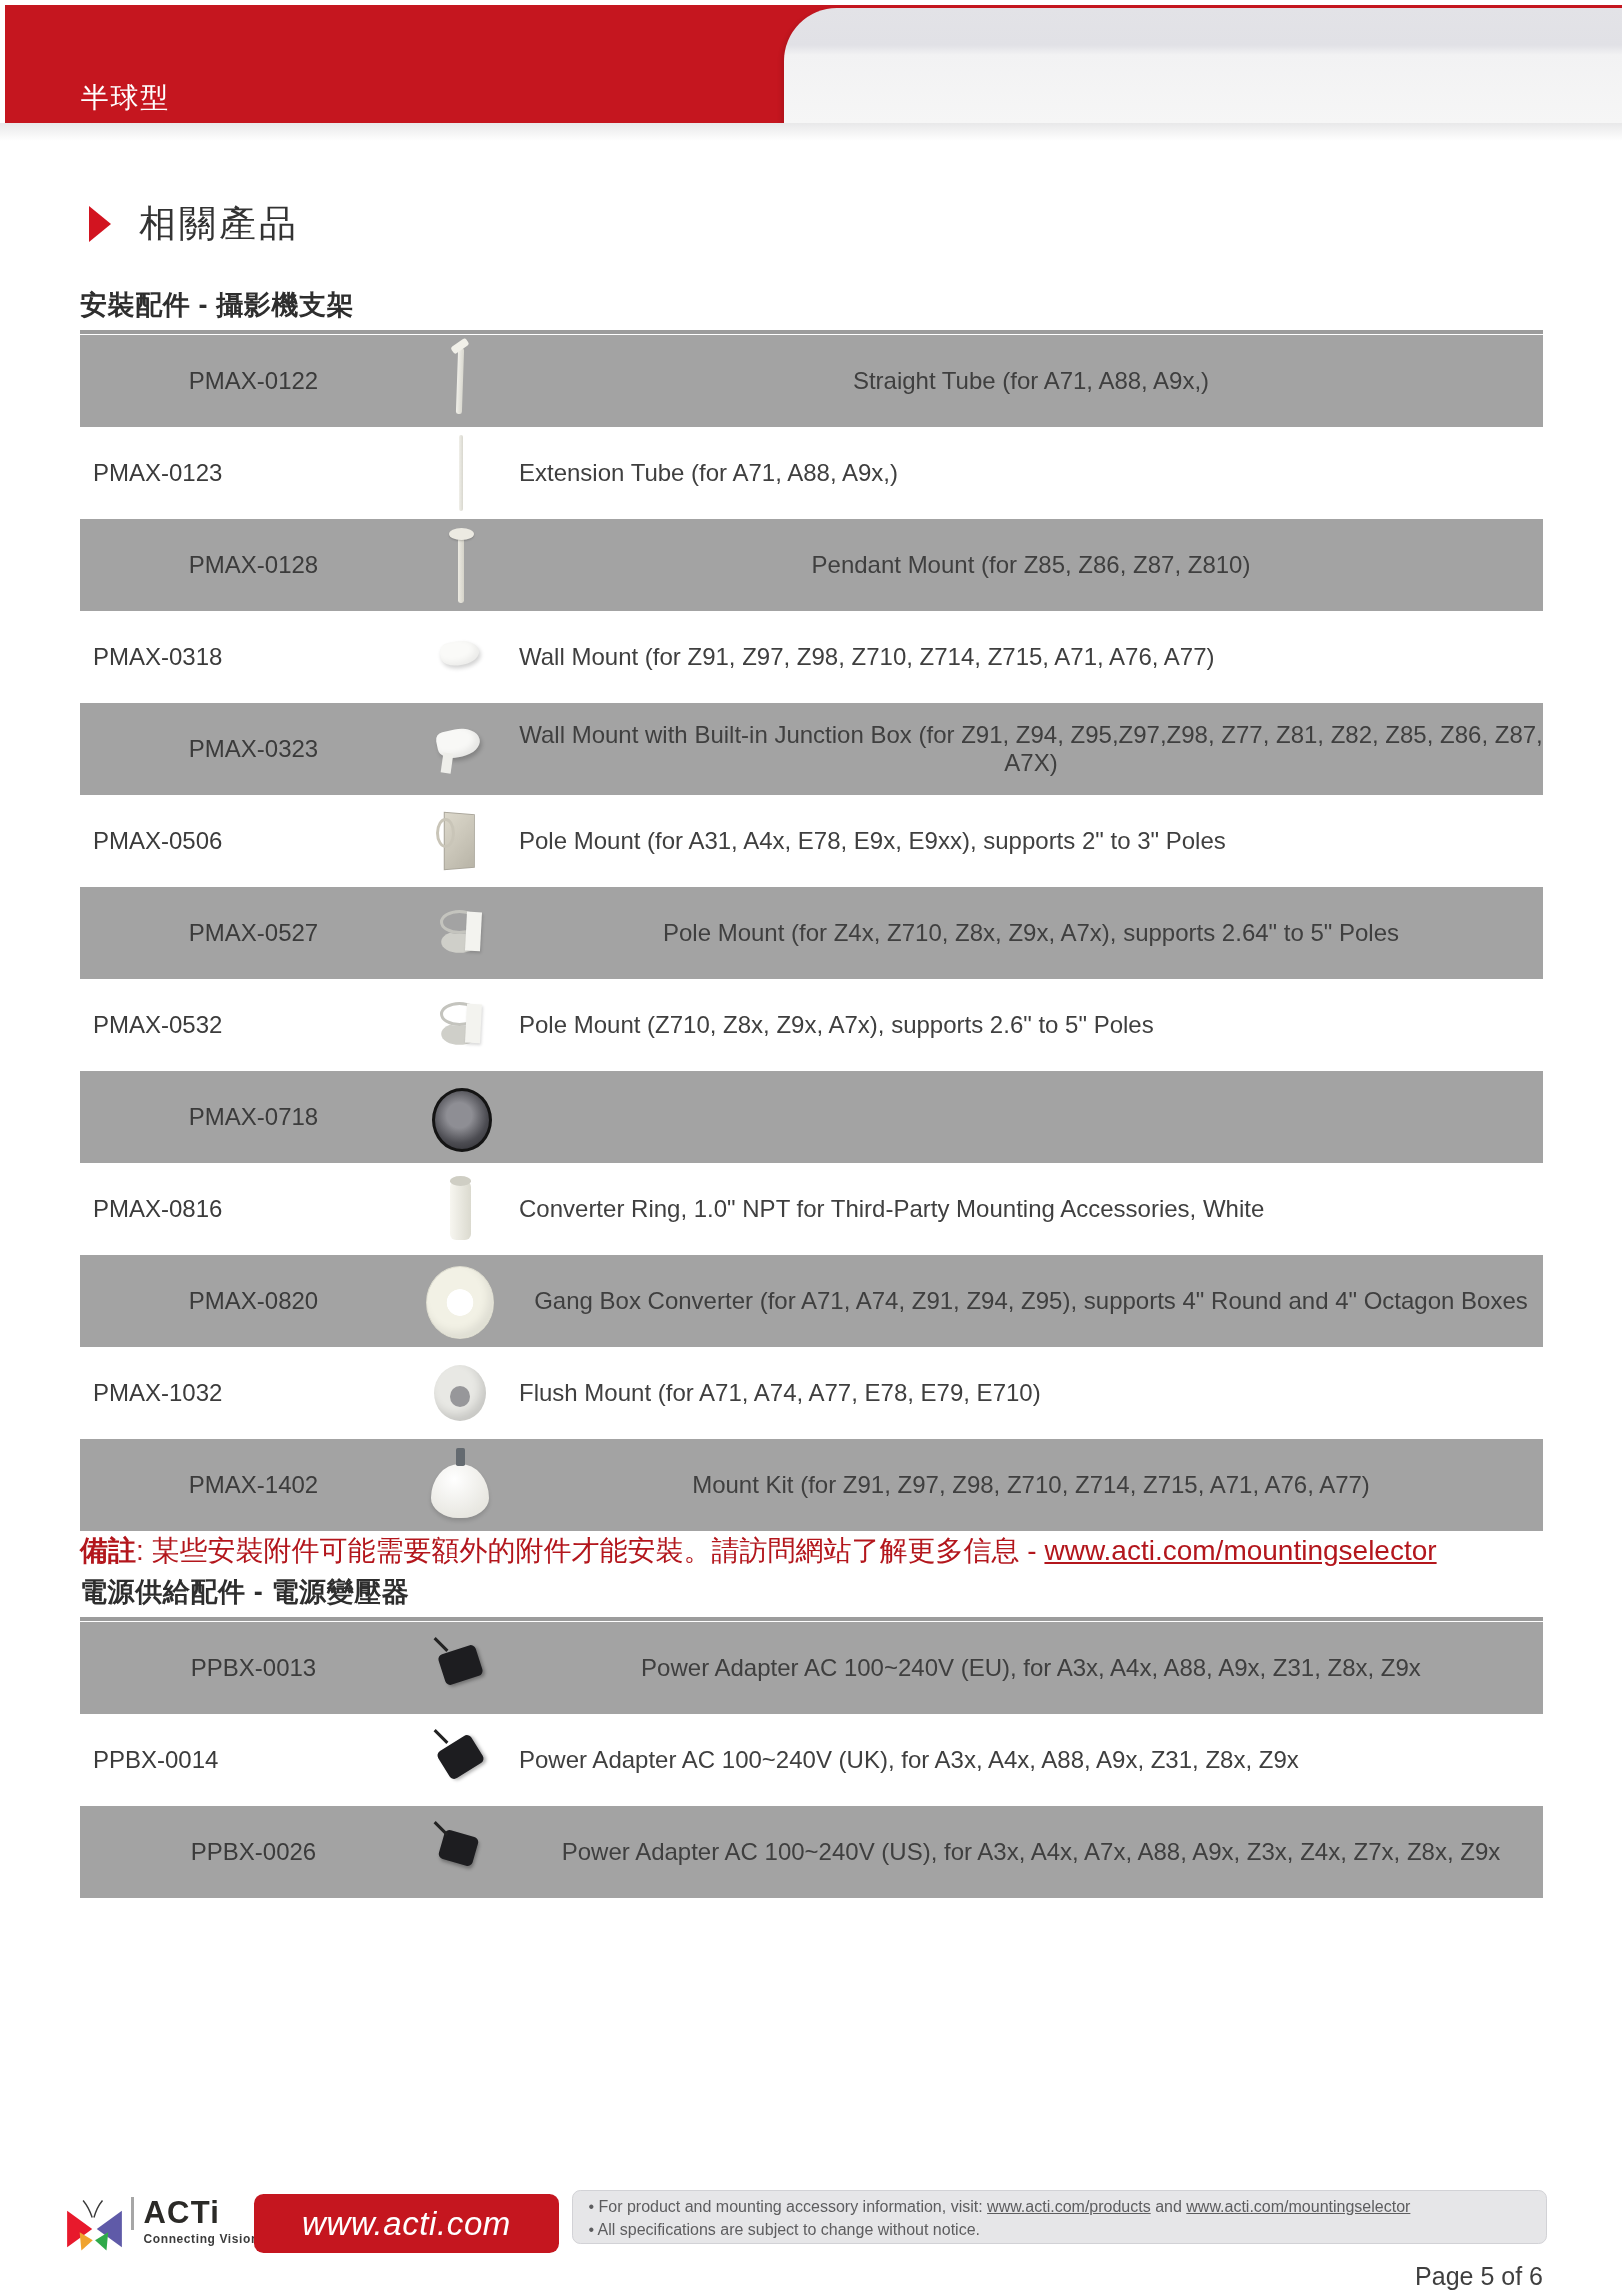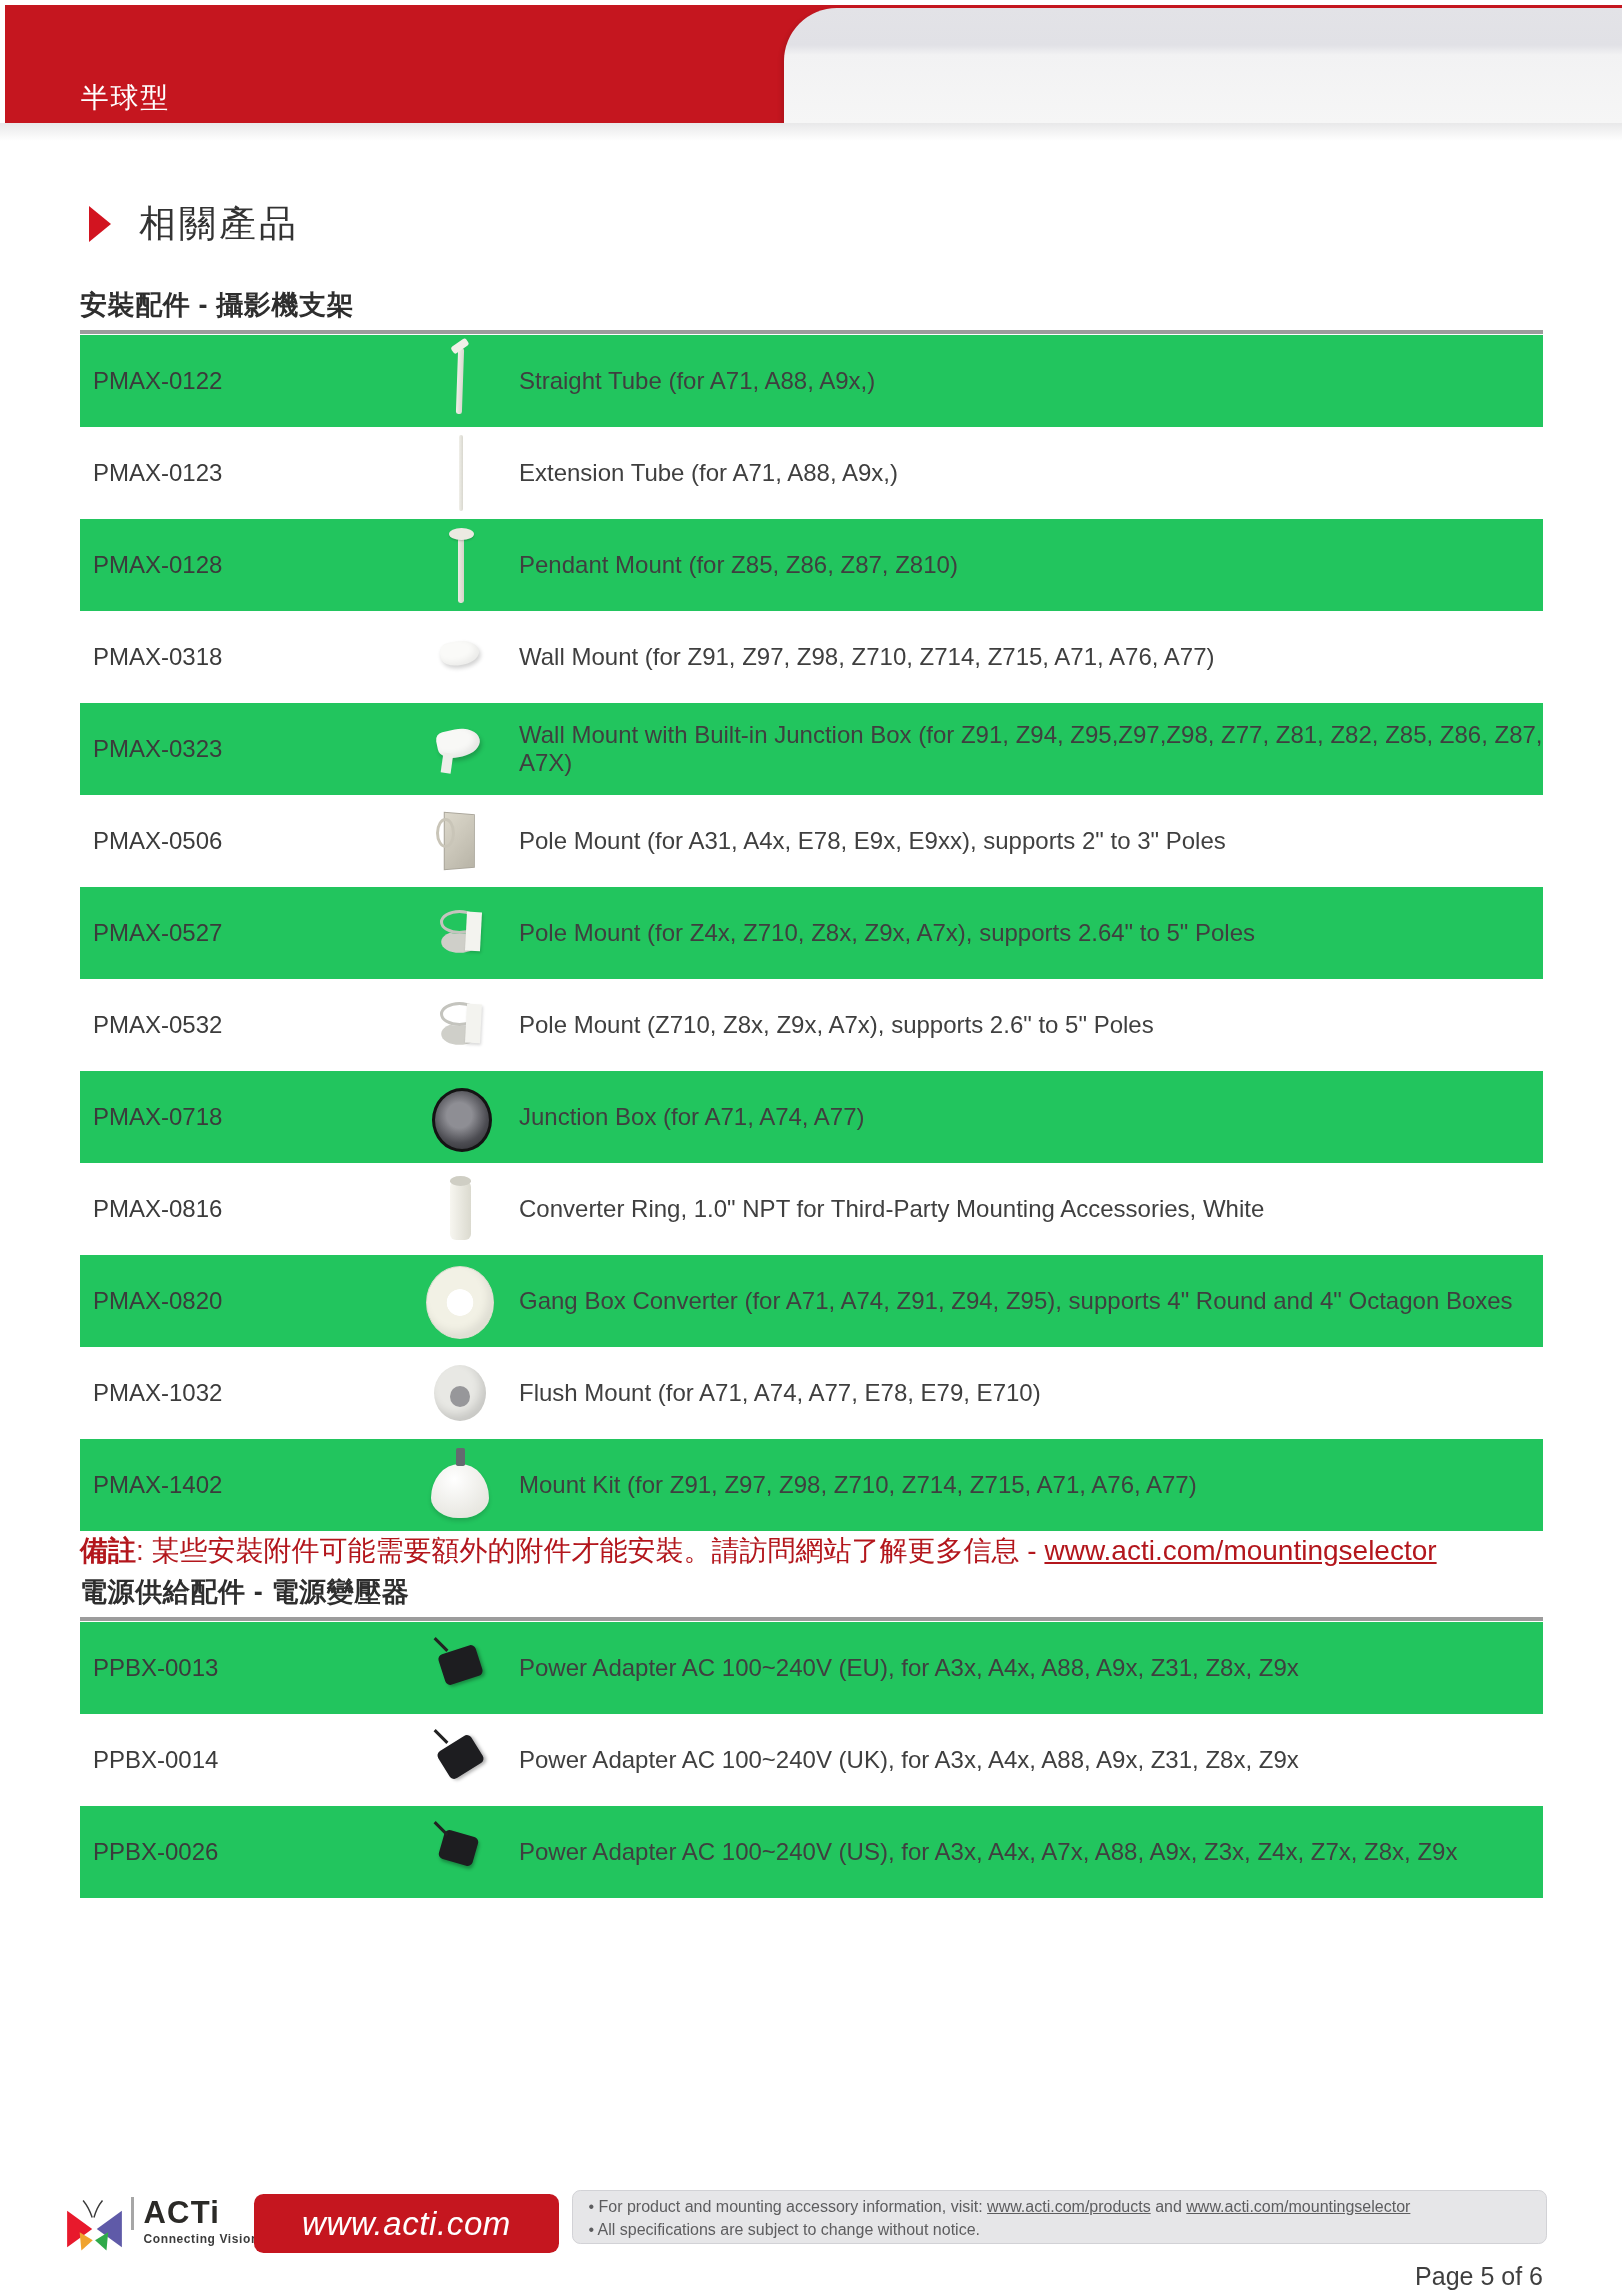--- a/index.html
+++ b/index.html
@@ -22,21 +22,21 @@
        border-bottom:18px solid transparent;}
   .title{margin:0;font-size:37px;font-weight:400;color:#333;letter-spacing:3px;}
 
   
   .sec{position:absolute;left:80px;width:1463px;}
   .sec1{top:287px;}
   .sec2{top:1574px;}
   .sec h2{margin:0 0 7px 0;font-size:27px;font-weight:bold;color:#2e2e2e;letter-spacing:0.6px;}
   .rule{height:4.1px;background:#9c9c9c;margin-bottom:1.2px;}
   .trow{display:grid;grid-template-columns:334px 92px 1fr;height:92px;align-items:center;}
-  .trow.alt{background:#22c55e;}
+  .trow.alt{background:#a3a3a3;text-align:center;}
   .c-model{font-size:24px;padding-left:13px;color:#3b3b3b;}
   .c-icon{display:flex;justify-content:center;align-items:center;height:100%;}
   .c-desc{font-size:24px;padding-left:13px;color:#3f3f3f;}
 
   
   .note{position:absolute;left:80px;top:1532px;font-size:28px;color:#b3161c;}
   .note-label{font-weight:bold;}
   .note-link{color:#b3161c;text-decoration:underline;cursor:pointer;}
 
   
@@ -180,21 +180,20 @@
     <div class="c-icon">
             <div class="picon i-clamp"></div>
           </div>
     <div class="c-desc">Pole Mount (Z710, Z8x, Z9x, A7x), supports 2.6" to 5" Poles</div>
   </div>
         <div class="trow alt">
     <div class="c-model">PMAX-0718</div>
     <div class="c-icon">
             <div class="picon i-junctionbox"></div>
           </div>
-    <div class="c-desc">Junction Box (for A71, A74, A77)</div>
   </div>
         <div class="trow">
     <div class="c-model">PMAX-0816</div>
     <div class="c-icon">
             <div class="picon i-ring"></div>
           </div>
     <div class="c-desc">Converter Ring, 1.0" NPT for Third-Party Mounting Accessories, White</div>
   </div>
         <div class="trow alt">
     <div class="c-model">PMAX-0820</div>

